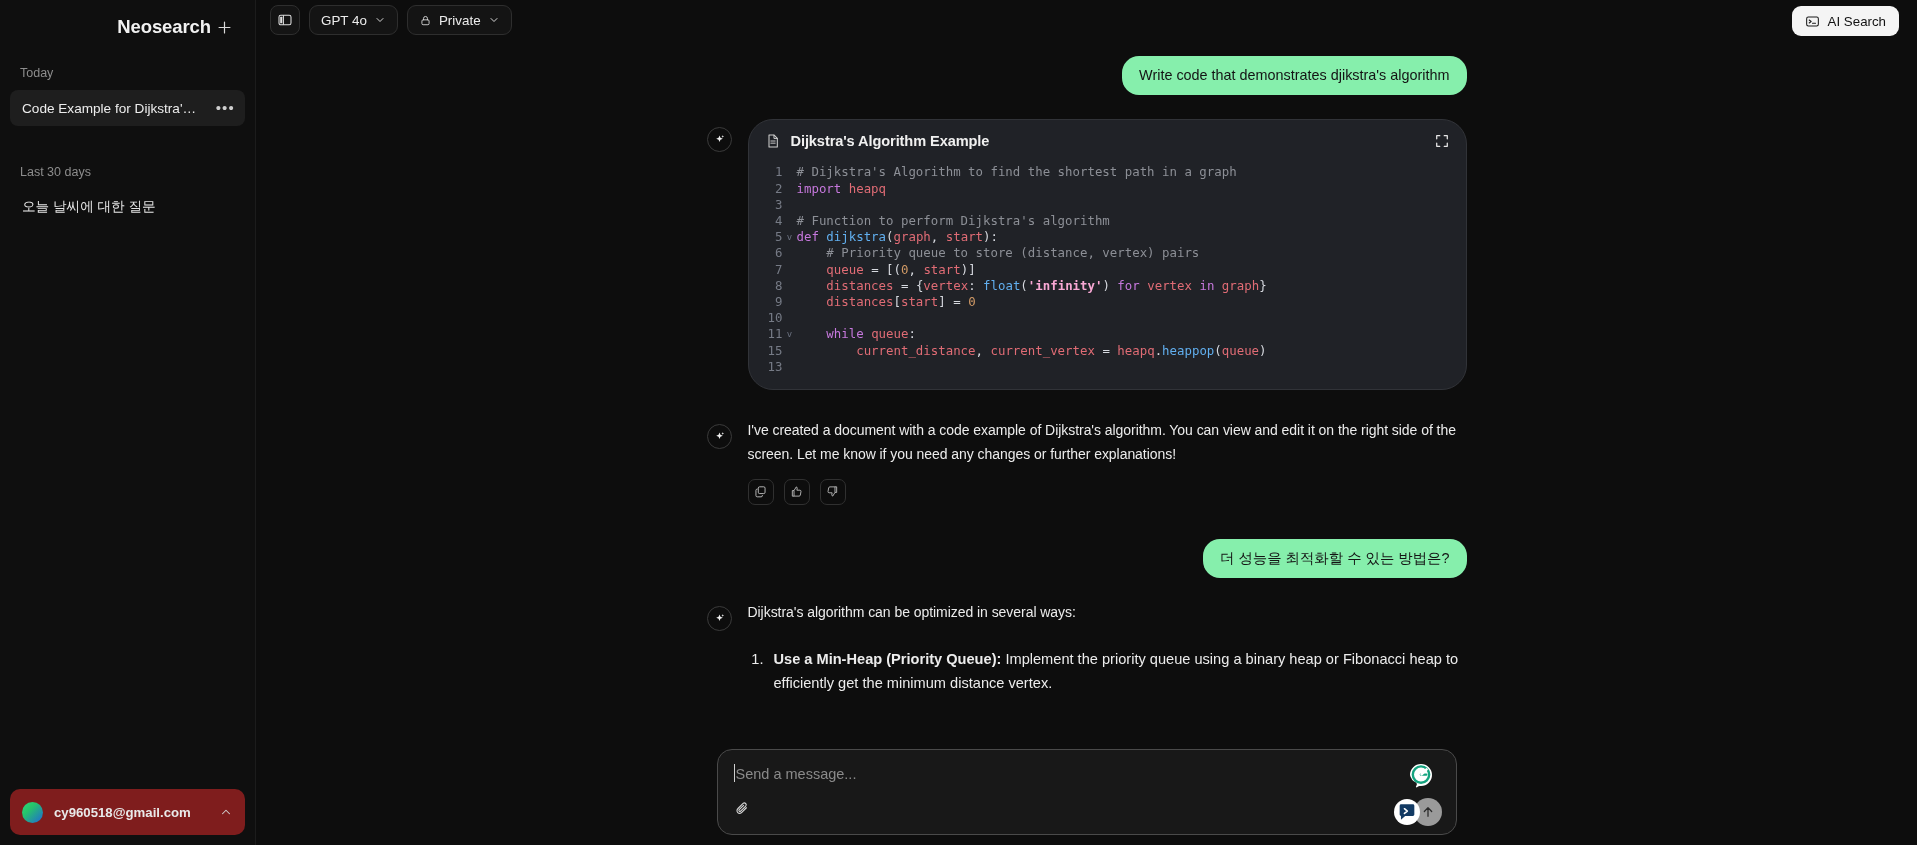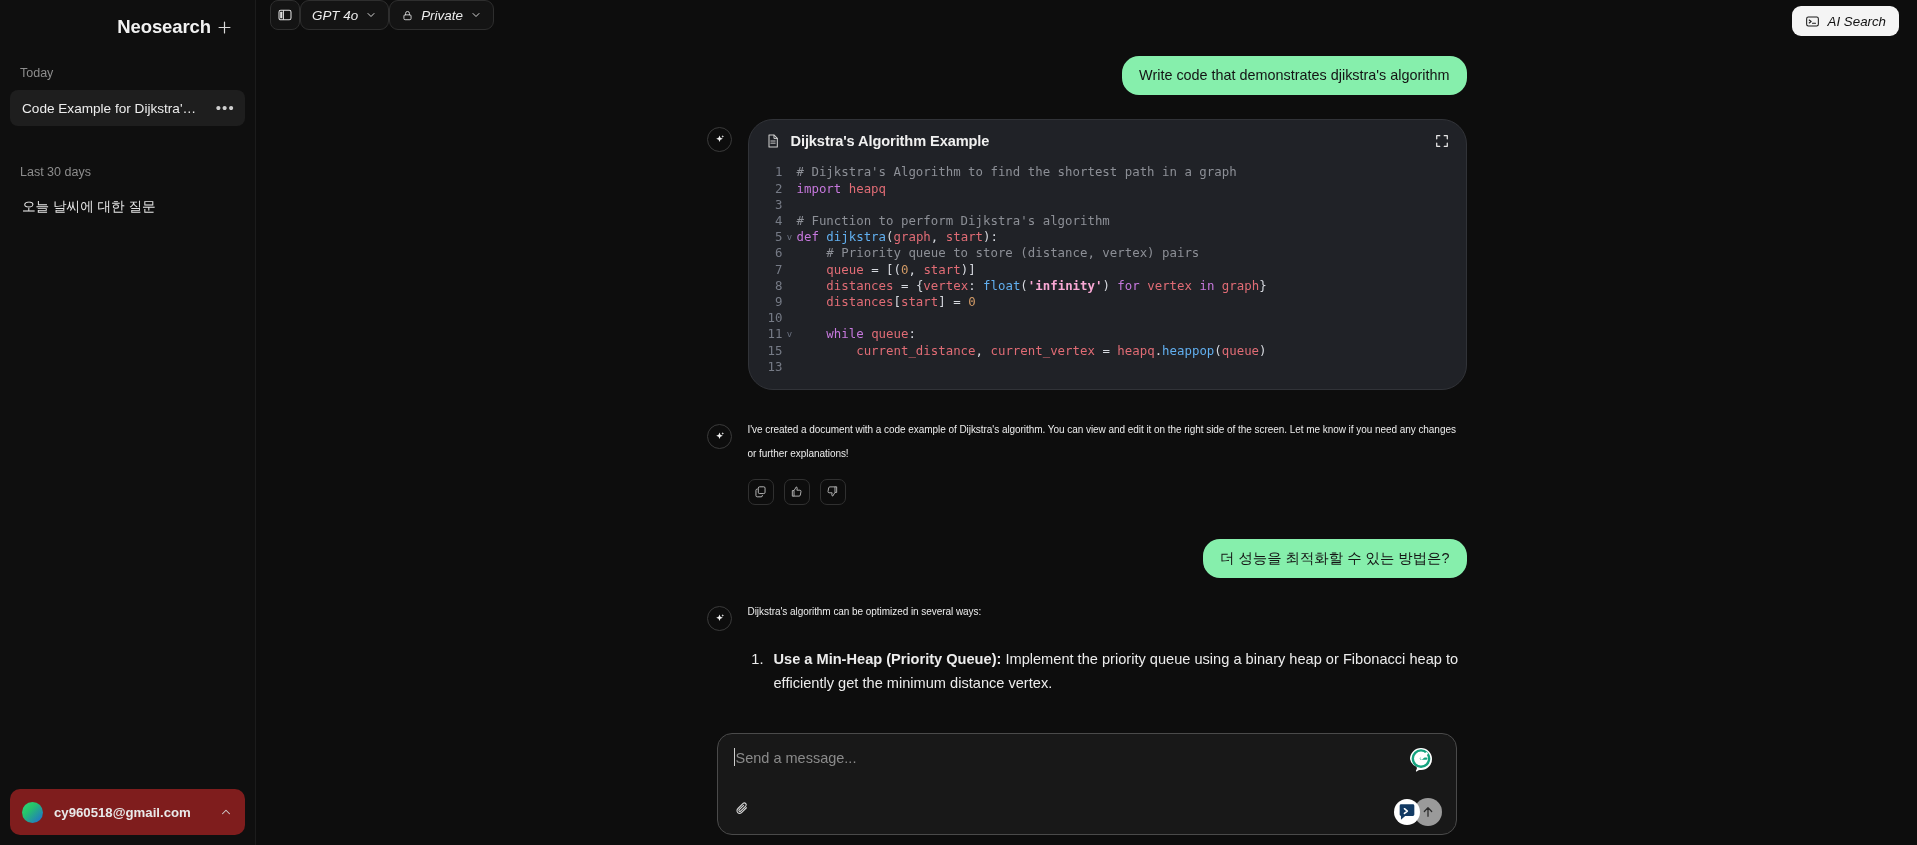--- a/index.html
+++ b/index.html
@@ -58,22 +58,22 @@
     background: linear-gradient(135deg, #2bd97a 0%, #26c46b 35%, #1f66d9 100%);
     flex: 0 0 21px;
   }
   .sb-email { color: #e9e9e9; font-size: 13.2px; margin-left: 11px; flex: 1; }
   .sb-chev { color: #d2d2d2; }
 
   
   .main { flex: 1; height: 845px; position: relative; background: #0d0d0d; }
 
   .topbar {
-    height: 40px; display: flex; 
-    padding: 0 14px; position: relative; font-style: italic;
+    height: 40px; display: flex; align-items: center;
+    padding: 0 14px; gap: 9px; position: relative;
   }
   .icon-btn {
     width: 30px; height: 30px; border-radius: 8px;
     border: 1px solid #2e2e2e; background: #141414;
     display: flex; align-items: center; justify-content: center; cursor: pointer;
   }
   .pill {
     height: 30px; border-radius: 9px; border: 1px solid #2e2e2e;
     background: #141414; display: flex; align-items: center; gap: 7px;
     padding: 0 11px; cursor: pointer; color: #ececec; font-size: 13.4px;
@@ -138,37 +138,37 @@
   .tok-kw { color: #c678dd; }
   .tok-fn { color: #61afef; }
   .tok-var{ color: #e06c75; }
   .tok-num{ color: #d19a66; }
   .tok-str{ color: #f9a8d4; font-weight: bold; }
   .tok-op { color: #d7dae0; }
   .tok-pl { color: #d7dae0; }
 
   
   .ai-text {
-    color: #ececec; font-size: 10px; line-height: 24.5px;
+    color: #ececec; font-size: 14px; line-height: 24.5px;
     letter-spacing: -0.05px;
   }
   .act-row { display: flex; gap: 10px; margin-top: 12px; }
   .act-btn {
     width: 26px; height: 26px; border-radius: 7px;
     border: 1px solid #303030; background: transparent;
     display: flex; align-items: center; justify-content: center; cursor: pointer;
   }
   .ol { margin: 22px 0 0 0; padding-left: 20px; color: #ececec; font-size: 14.6px; line-height: 24.5px; }
   .ol li { padding-left: 6px; }
   .ol b { font-weight: bold; }
 
   
   .composer {
     position: absolute; left: 50%; transform: translateX(-50%);
-    bottom: 10px; width: 740px; height: 102px;
+    bottom: 10px; width: 740px; height: 86px;
     background: #181818; border: 1px solid #4a4a4a; border-radius: 15px;
     z-index: 5;
   }
   .composer-text {
     position: absolute; left: 18px; top: 16px;
     color: #8a8a8a; font-size: 14.5px;
   }
   .caret {
     position: absolute; left: 16px; top: 14px;
     width: 1px; height: 18px; background: #cfcfcf;

